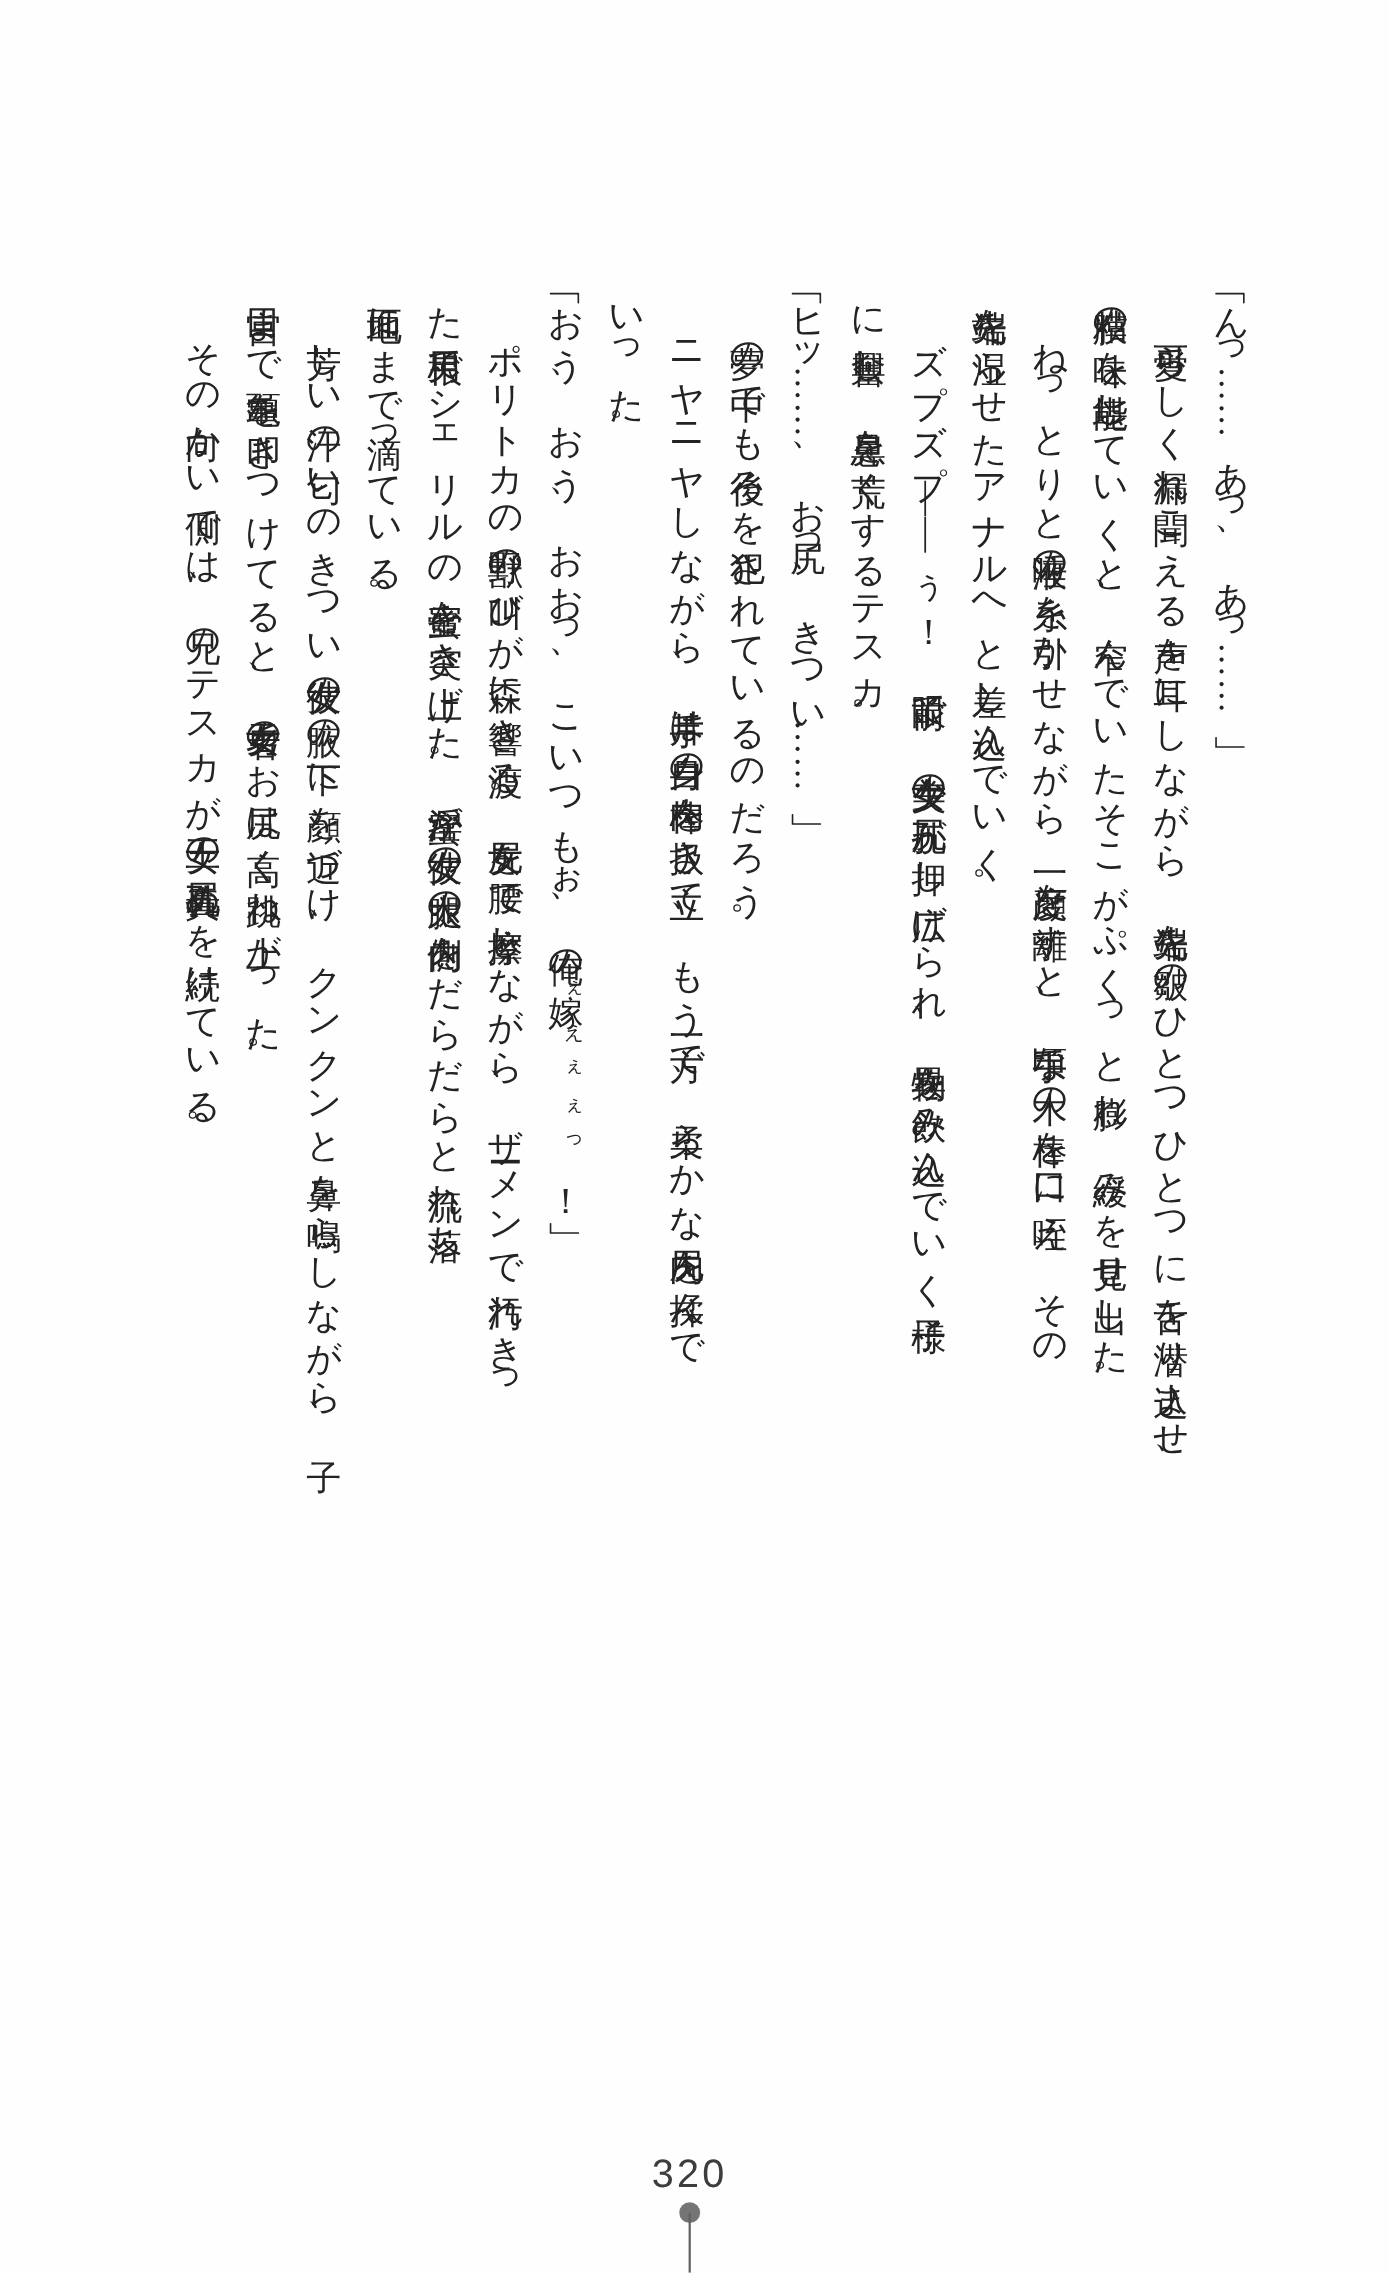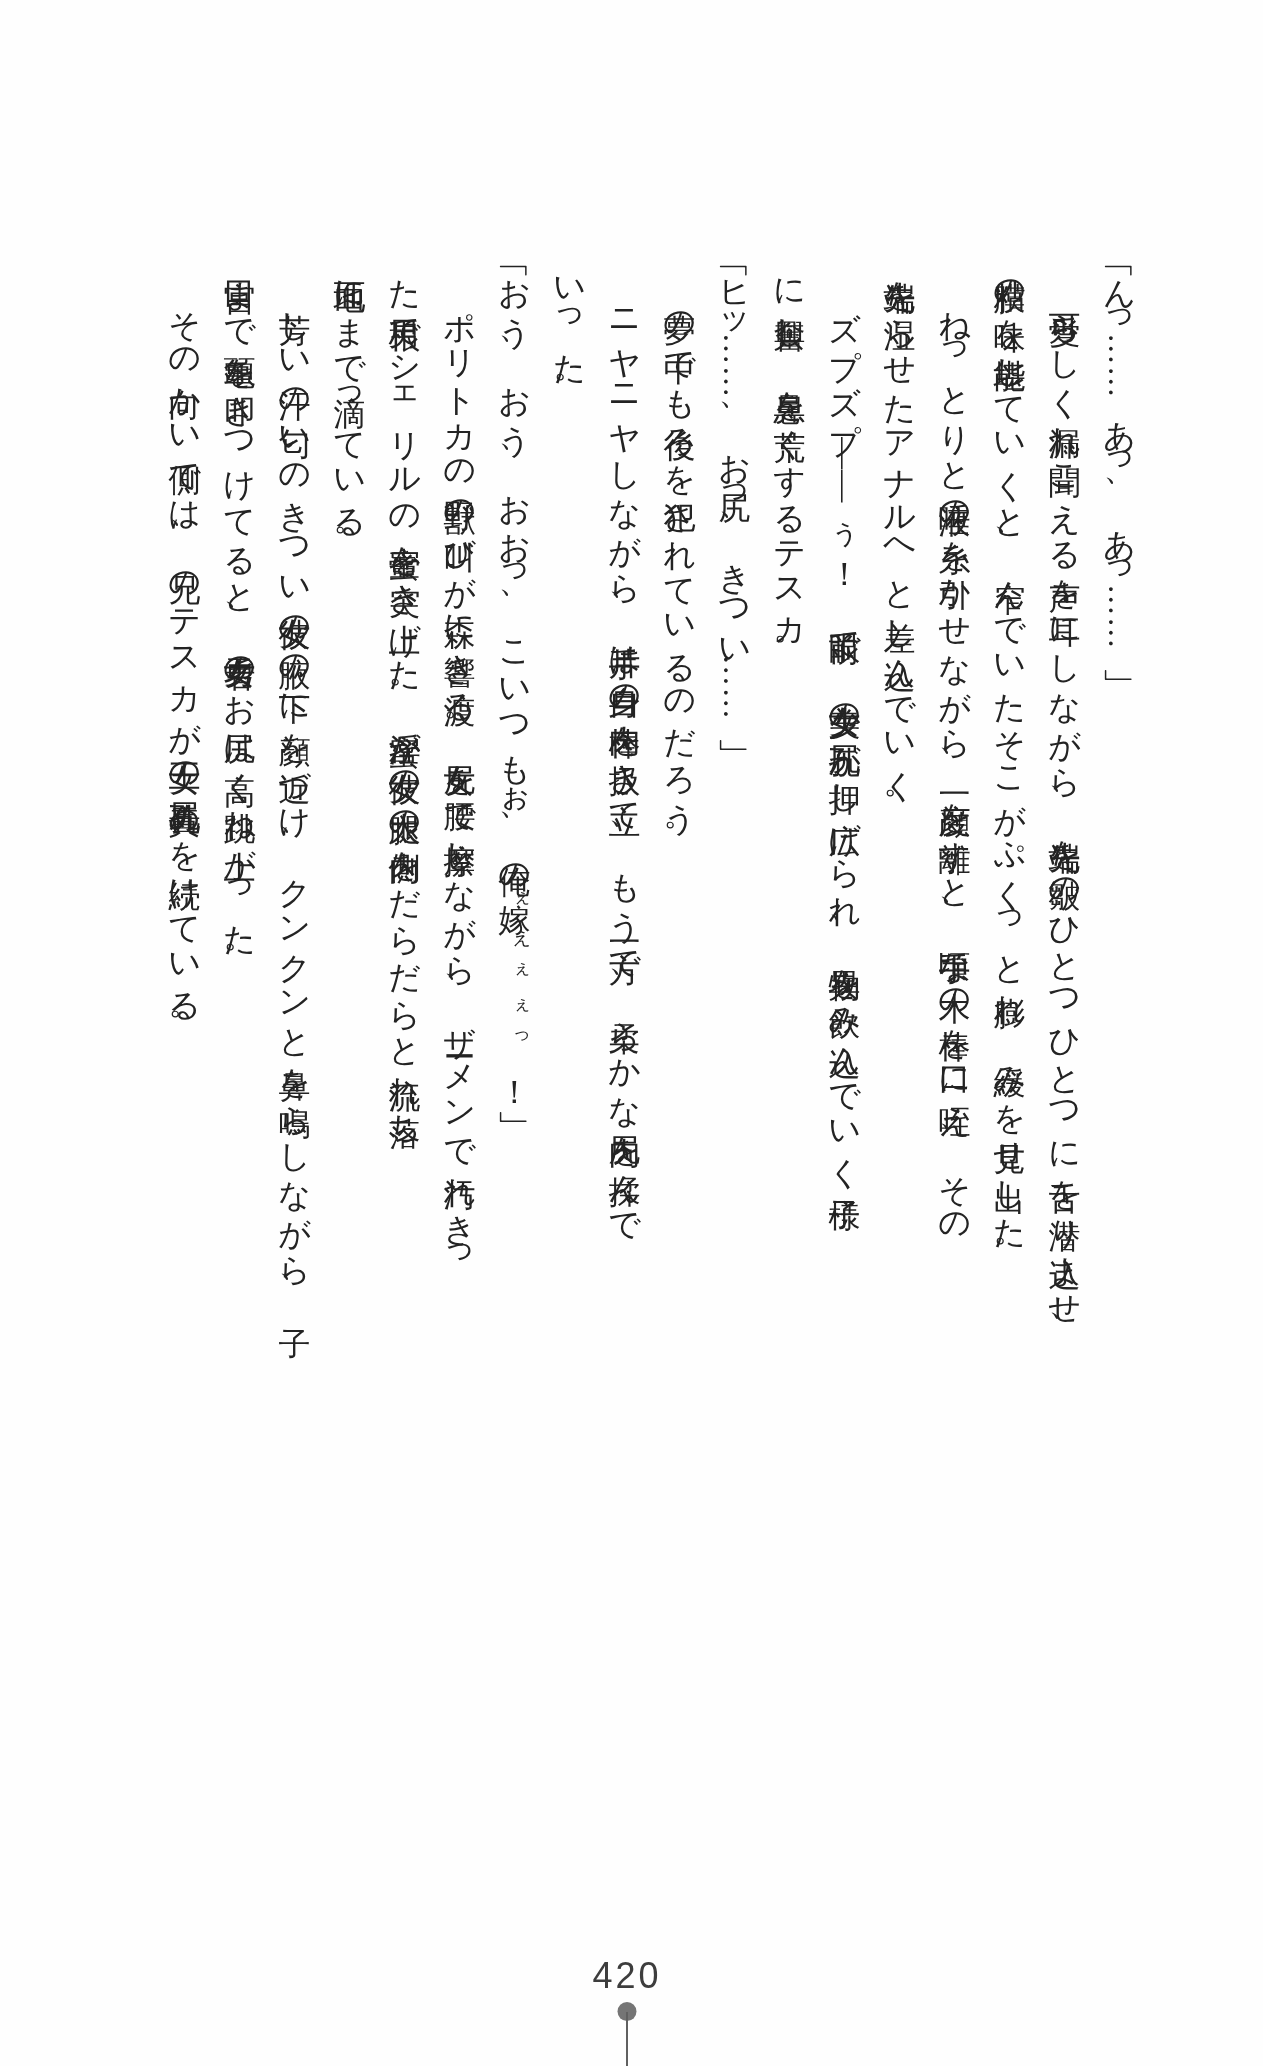--- a/index.html
+++ b/index.html
@@ -91,19 +91,19 @@
       <div class="line"><span class="seg">いった。</span></div>
       <div class="line"><span class="seg">「おう、おう、おおっ、こいつもぉ、俺の嫁</span><span class="small-kana">ぇえぇぇっ</span><span class="seg">！」</span></div>
       <div class="line indent"><span class="seg">ポリトカの野獣の叫びが森に響き渡る。女尻を腰で摩擦しながら、ザーメンで汚れきっ</span></div>
       <div class="line"><span class="seg">た男根でシェリルの蜜壺を突き上げた。淫蜜が彼女の太腿の内側をだらだらと流れ落ち、</span></div>
       <div class="line"><span class="seg">地面にまで滴っている。</span></div>
       <div class="line indent"><span class="seg">芳しい汗の匂いのきつい彼女の腋の下に顔を近づけ、クンクンと鼻を鳴らしながら、子</span></div>
       <div class="line"><span class="seg">宮口まで亀頭を叩きつけてると、女勇者のお尻は高く跳ね上がった。</span></div>
       <div class="line indent"><span class="seg">その向かい側では、兄のテスカが王女の尻孔責めを続けている。</span></div>
     </div>
 
-  <div class="page-number" style="color: rgb(61, 61, 61);">420</div>
+  <div class="page-number" style="color: rgb(61, 61, 61);">320</div>
 
   <div class="marker-dot" style="background: rgb(117, 117, 117);"></div>
 
   <div class="marker-line" style="background: rgb(96, 96, 96);"></div>
 
 </div>
 
 </body></html>

